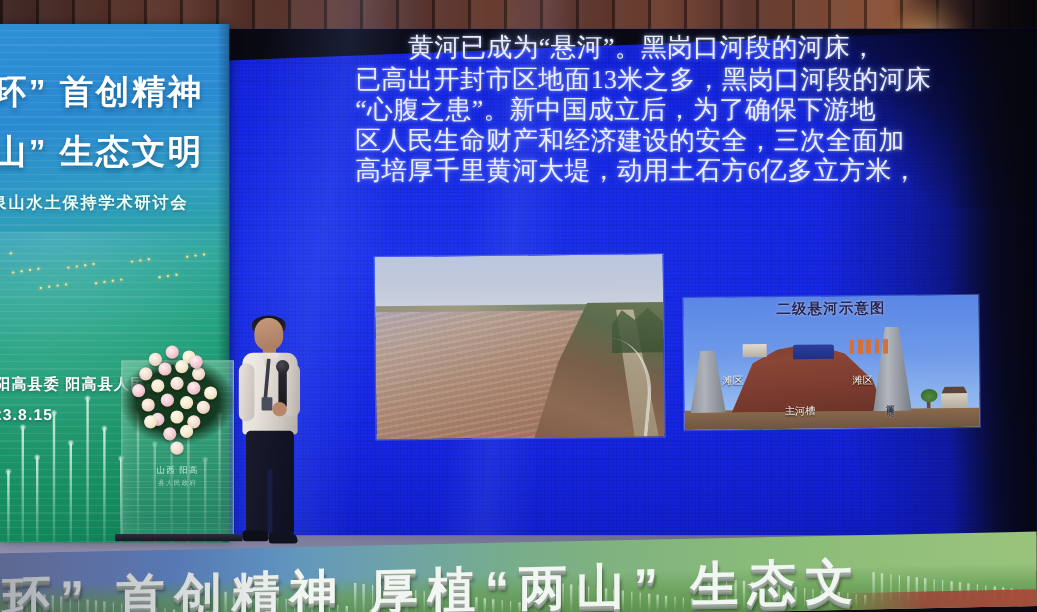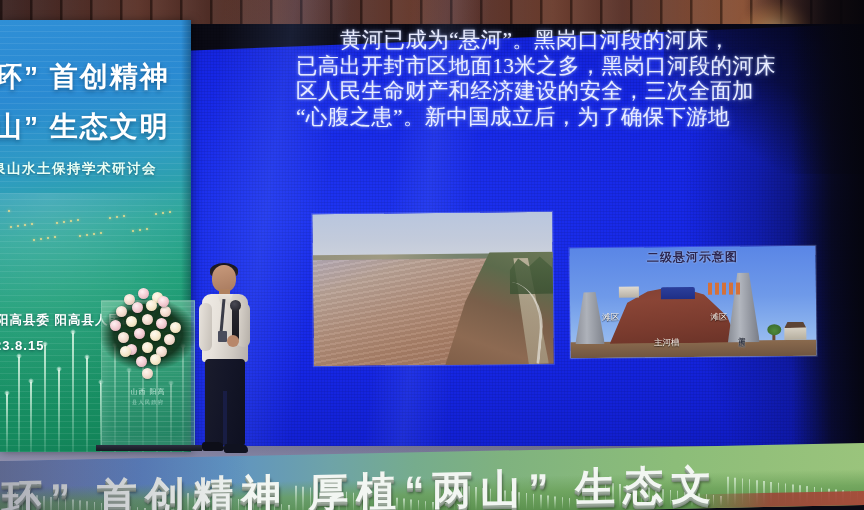--- a/index.html
+++ b/index.html
@@ -451,21 +451,21 @@
   <div class="led-screen">
     <div class="led-pixelgrid"></div>
     <div class="led-sheen"></div>
     <div class="led-sheen2"></div>
     <div class="led-vignette"></div>
     <div class="led-vignette2"></div>
   </div>
 
   <div class="right-wall"></div>
 
-  <div class="slide-text" id="slide-body"><div><span class="indent"></span>黄河已成为“悬河”。黑岗口河段的河床，</div><div>已高出开封市区地面13米之多，黑岗口河段的河床</div><div>区人民生命财产和经济建设的安全，三次全面加</div><div>“心腹之患”。新中国成立后，为了确保下游地</div></div>
+  <div class="slide-text" id="slide-body"><div><span class="indent"></span>黄河已成为“悬河”。黑岗口河段的河床，</div><div>已高出开封市区地面13米之多，黑岗口河段的河床</div><div>“心腹之患”。新中国成立后，为了确保下游地</div><div>区人民生命财产和经济建设的安全，三次全面加</div><div>高培厚千里黄河大堤，动用土石方6亿多立方米，</div></div>
 
   <div class="photo-left">
     <div class="pl-sky"></div>
     <div class="pl-farbank"></div>
     <div class="pl-water"></div>
     <div class="pl-bank"></div>
     <div class="pl-levee"></div>
     <div class="pl-trees"></div>
     <div class="pl-road"></div>
   </div>

